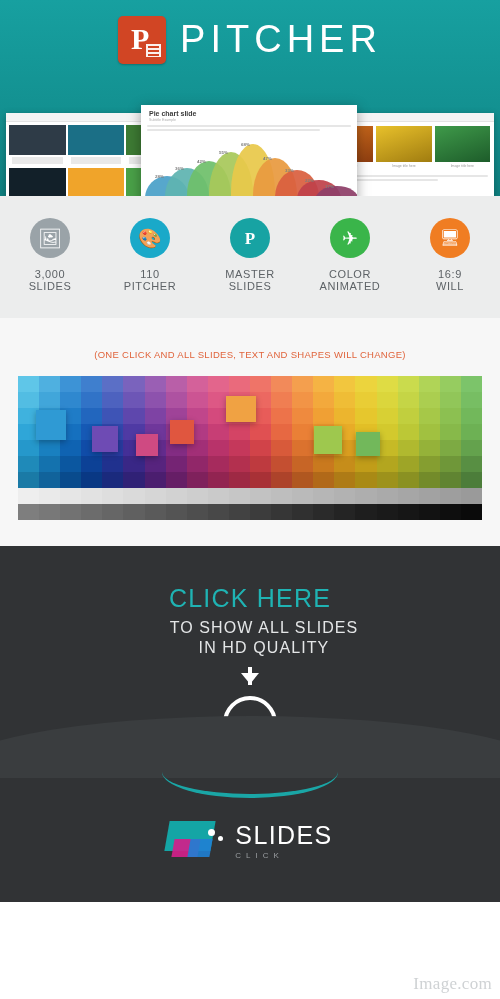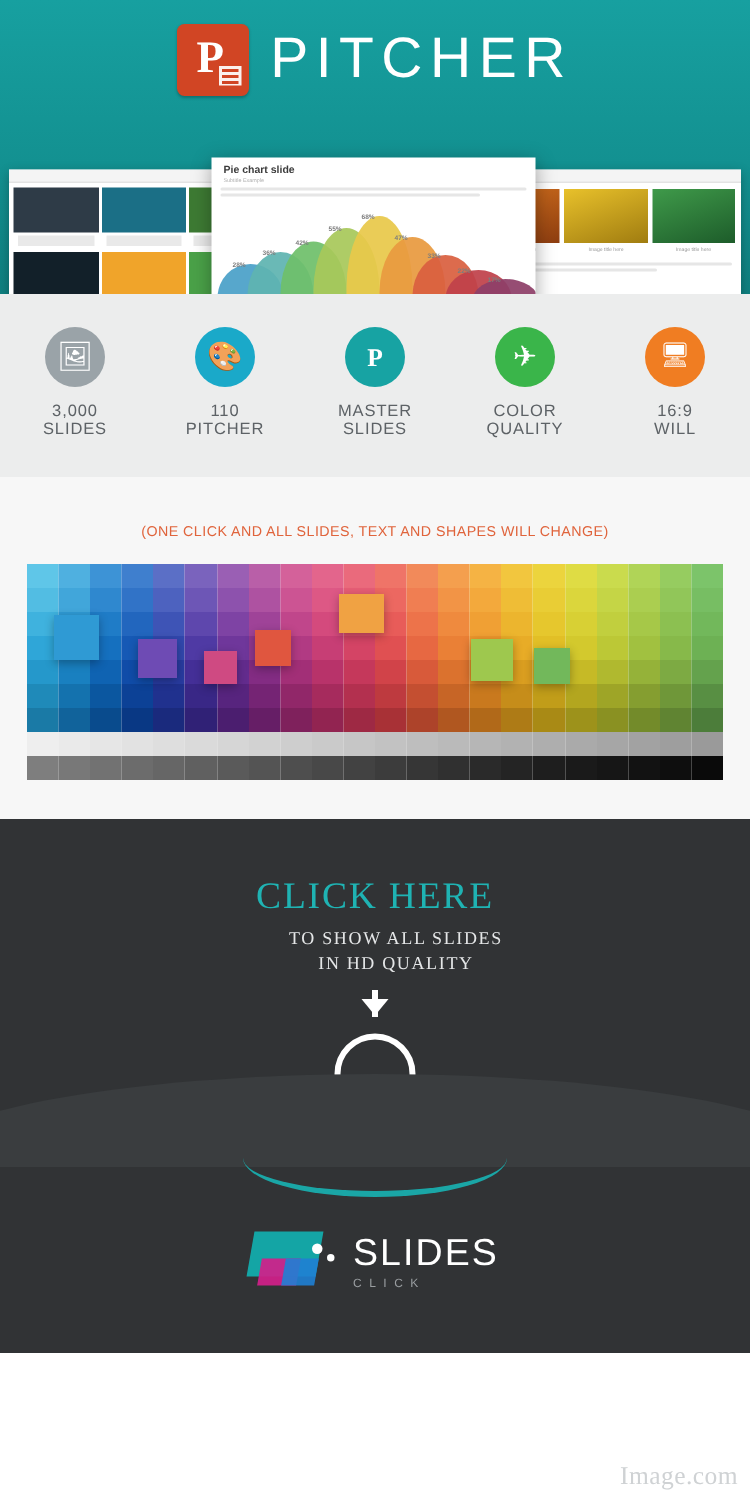--- a/index.html
+++ b/index.html
@@ -117,24 +117,24 @@
     color: #e0643c; font-size: 9.5px; margin-top: 7px; letter-spacing: .3px;
   }
   .swatch-wrap { margin: 16px 18px 0; position: relative; }
   .swatch-grid { display: grid; grid-template-columns: repeat(22, 1fr); }
   .swatch-grid div { height: 16px; }
   .float-box { position: absolute; box-shadow: 0 2px 6px rgba(0,0,0,.3); }
 
   
   .cta {
     background: #313335; height: 232px; position: relative;
-    text-align: center; padding-top: 38px; overflow: hidden; font-family: Liberation Serif, serif;
+    text-align: center; padding-top: 38px; overflow: hidden;
   }
   .cta h2 { color: #1fb3b3; font-size: 25px; letter-spacing: 1.2px; font-weight: normal; }
-  .cta p { color: #e4e6e7; font-size: 12px; letter-spacing: 1.1px; margin-top: 6px; padding-left: 28px; }
+  .cta p { color: #e4e6e7; font-size: 16px; letter-spacing: 1.1px; margin-top: 6px; padding-left: 28px; }
   .cta p.l2 { margin-top: 2px; }
   .arrow-down {
     margin: 16px auto 0; width: 0; height: 0;
     border-left: 9px solid transparent; border-right: 9px solid transparent;
     border-top: 11px solid #fff; position: relative;
   }
   .arrow-stem {
     position: absolute; left: 50%; margin-left: -2px; top: -17px;
     width: 4px; height: 18px; background: #fff;
   }
@@ -295,21 +295,21 @@
       <div class="f-l2">PITCHER</div>
     </div>
     <div class="feature">
       <div class="f-icon" style="background:#17a3a3;font-size:17px;font-family:'Liberation Serif',serif;font-weight:bold">P</div>
       <div class="f-l1">MASTER</div>
       <div class="f-l2">SLIDES</div>
     </div>
     <div class="feature">
       <div class="f-icon" style="background:#3ab54a">✈</div>
       <div class="f-l1">COLOR</div>
-      <div class="f-l2">QUALITY</div>
+      <div class="f-l2">ANIMATED</div>
     </div>
     <div class="feature">
       <div class="f-icon" style="background:#f07d22;font-size:16px">🖥</div>
       <div class="f-l1">16:9</div>
       <div class="f-l2">WILL</div>
     </div>
   </div>
 
   <div class="schemes">
     <div class="sch-sub">(ONE CLICK AND ALL SLIDES, TEXT AND SHAPES WILL CHANGE)</div>

